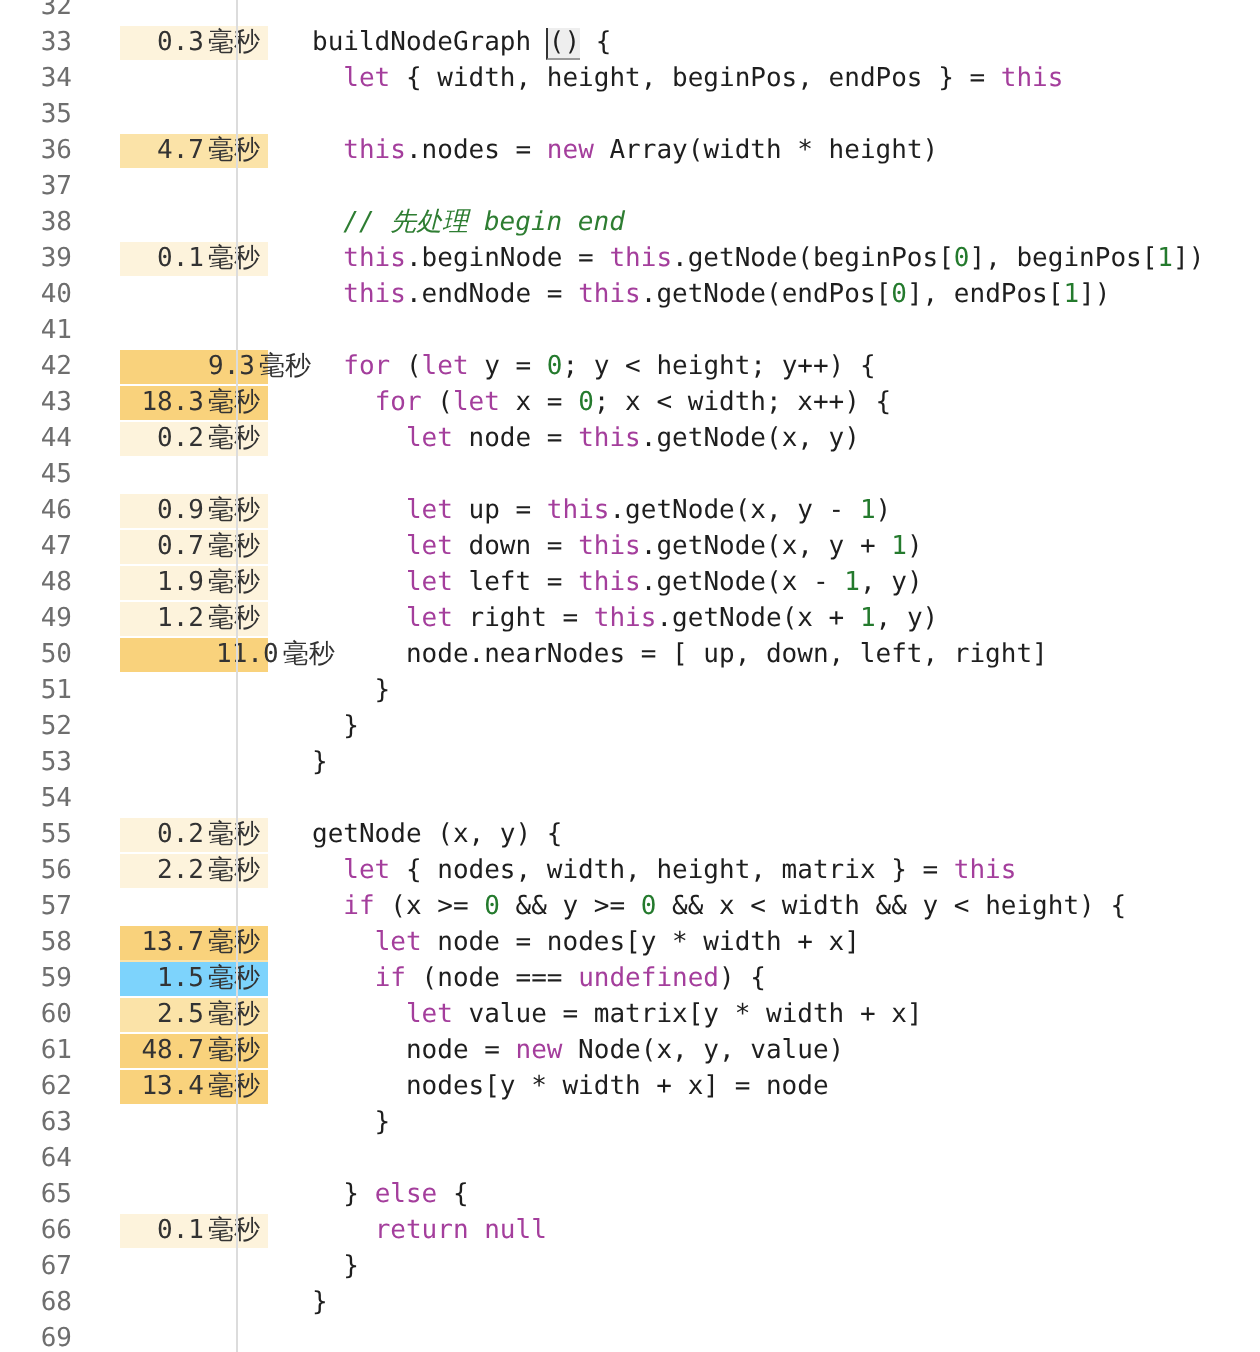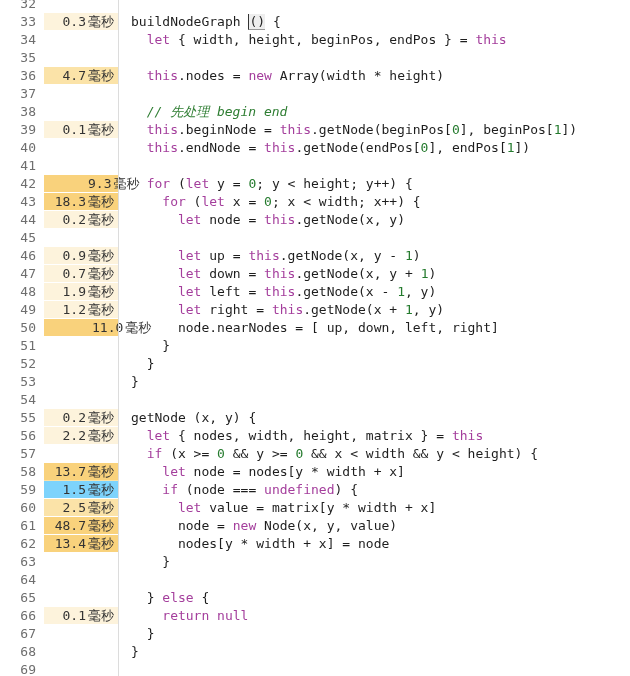--- a/index.html
+++ b/index.html
@@ -1,24 +1,24 @@
 <!DOCTYPE html>
 <html><head>
 <meta charset="utf-8">
 <style>
   html, body { margin:0; padding:0; background:#ffffff; }
   body { width:630px; height:676px; overflow:hidden; position:relative;
          font-family:"DejaVu Sans Mono", monospace; font-size:13px; }
   .editor { position:absolute; left:0; top:-5px; width:630px; }
   .line { position:relative; height:18px; line-height:18px; white-space:pre; }
   .ln { position:absolute; left:0; width:36px; text-align:right; color:#6e6e6e; }
-  .timing { position:absolute; left:44px; width:74px; height:17px; top:0;
+  .timing { position:absolute; left:60px; width:74px; height:17px; top:0;
             text-align:right; color:#333; box-sizing:border-box; padding-right:4px; }
   .timing .unit { font-family:"DejaVu Sans", sans-serif; font-size:13px; margin-left:2px; }
-  .code { position:absolute; left:131px; color:#1e1e1e; }
+  .code { position:absolute; left:156px; color:#1e1e1e; }
   .sep { position:absolute; left:118px; top:0; width:1px; height:676px; background:#dcdcdc; }
   .kw { color:#a43e9c; }
   .num { color:#247a2d; }
   .cm { color:#2e7d32; font-style:italic; }
   .cursor-paren { border-left:1px solid #333; background:#eeeeee; border-bottom:1px solid #999; }
 </style>
 </head>
 <body>
 
 <div class="editor" id="editor">

